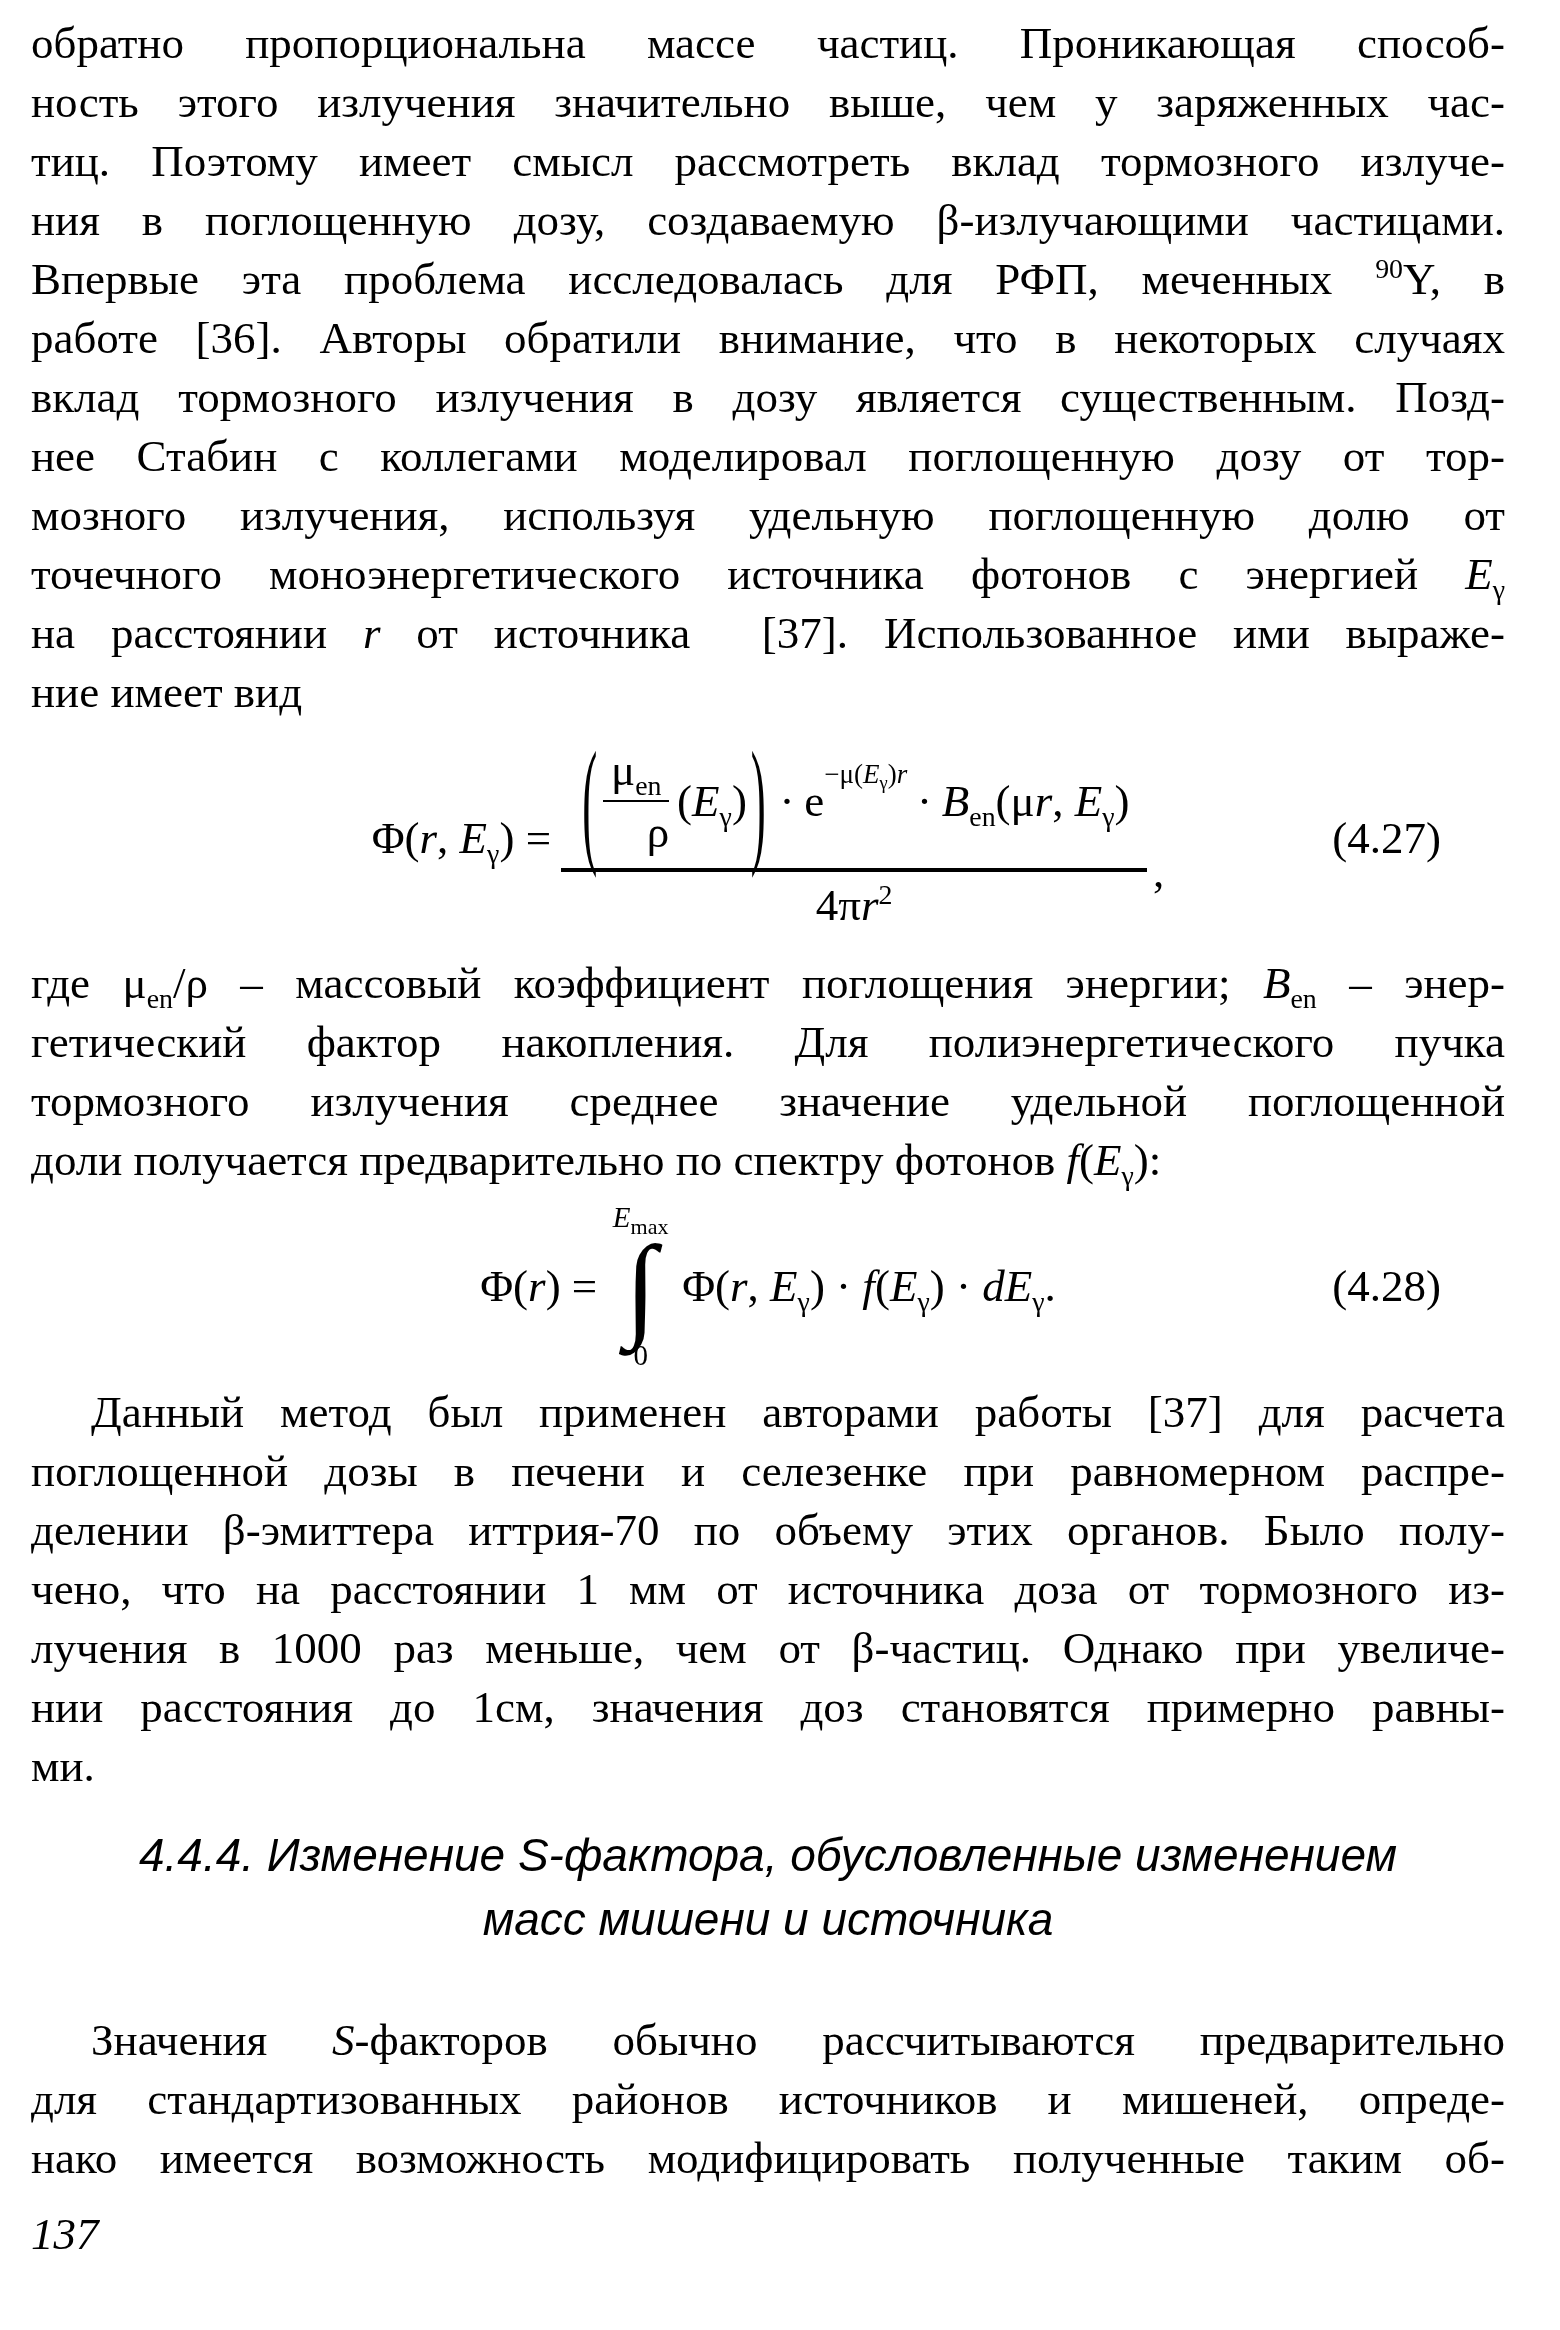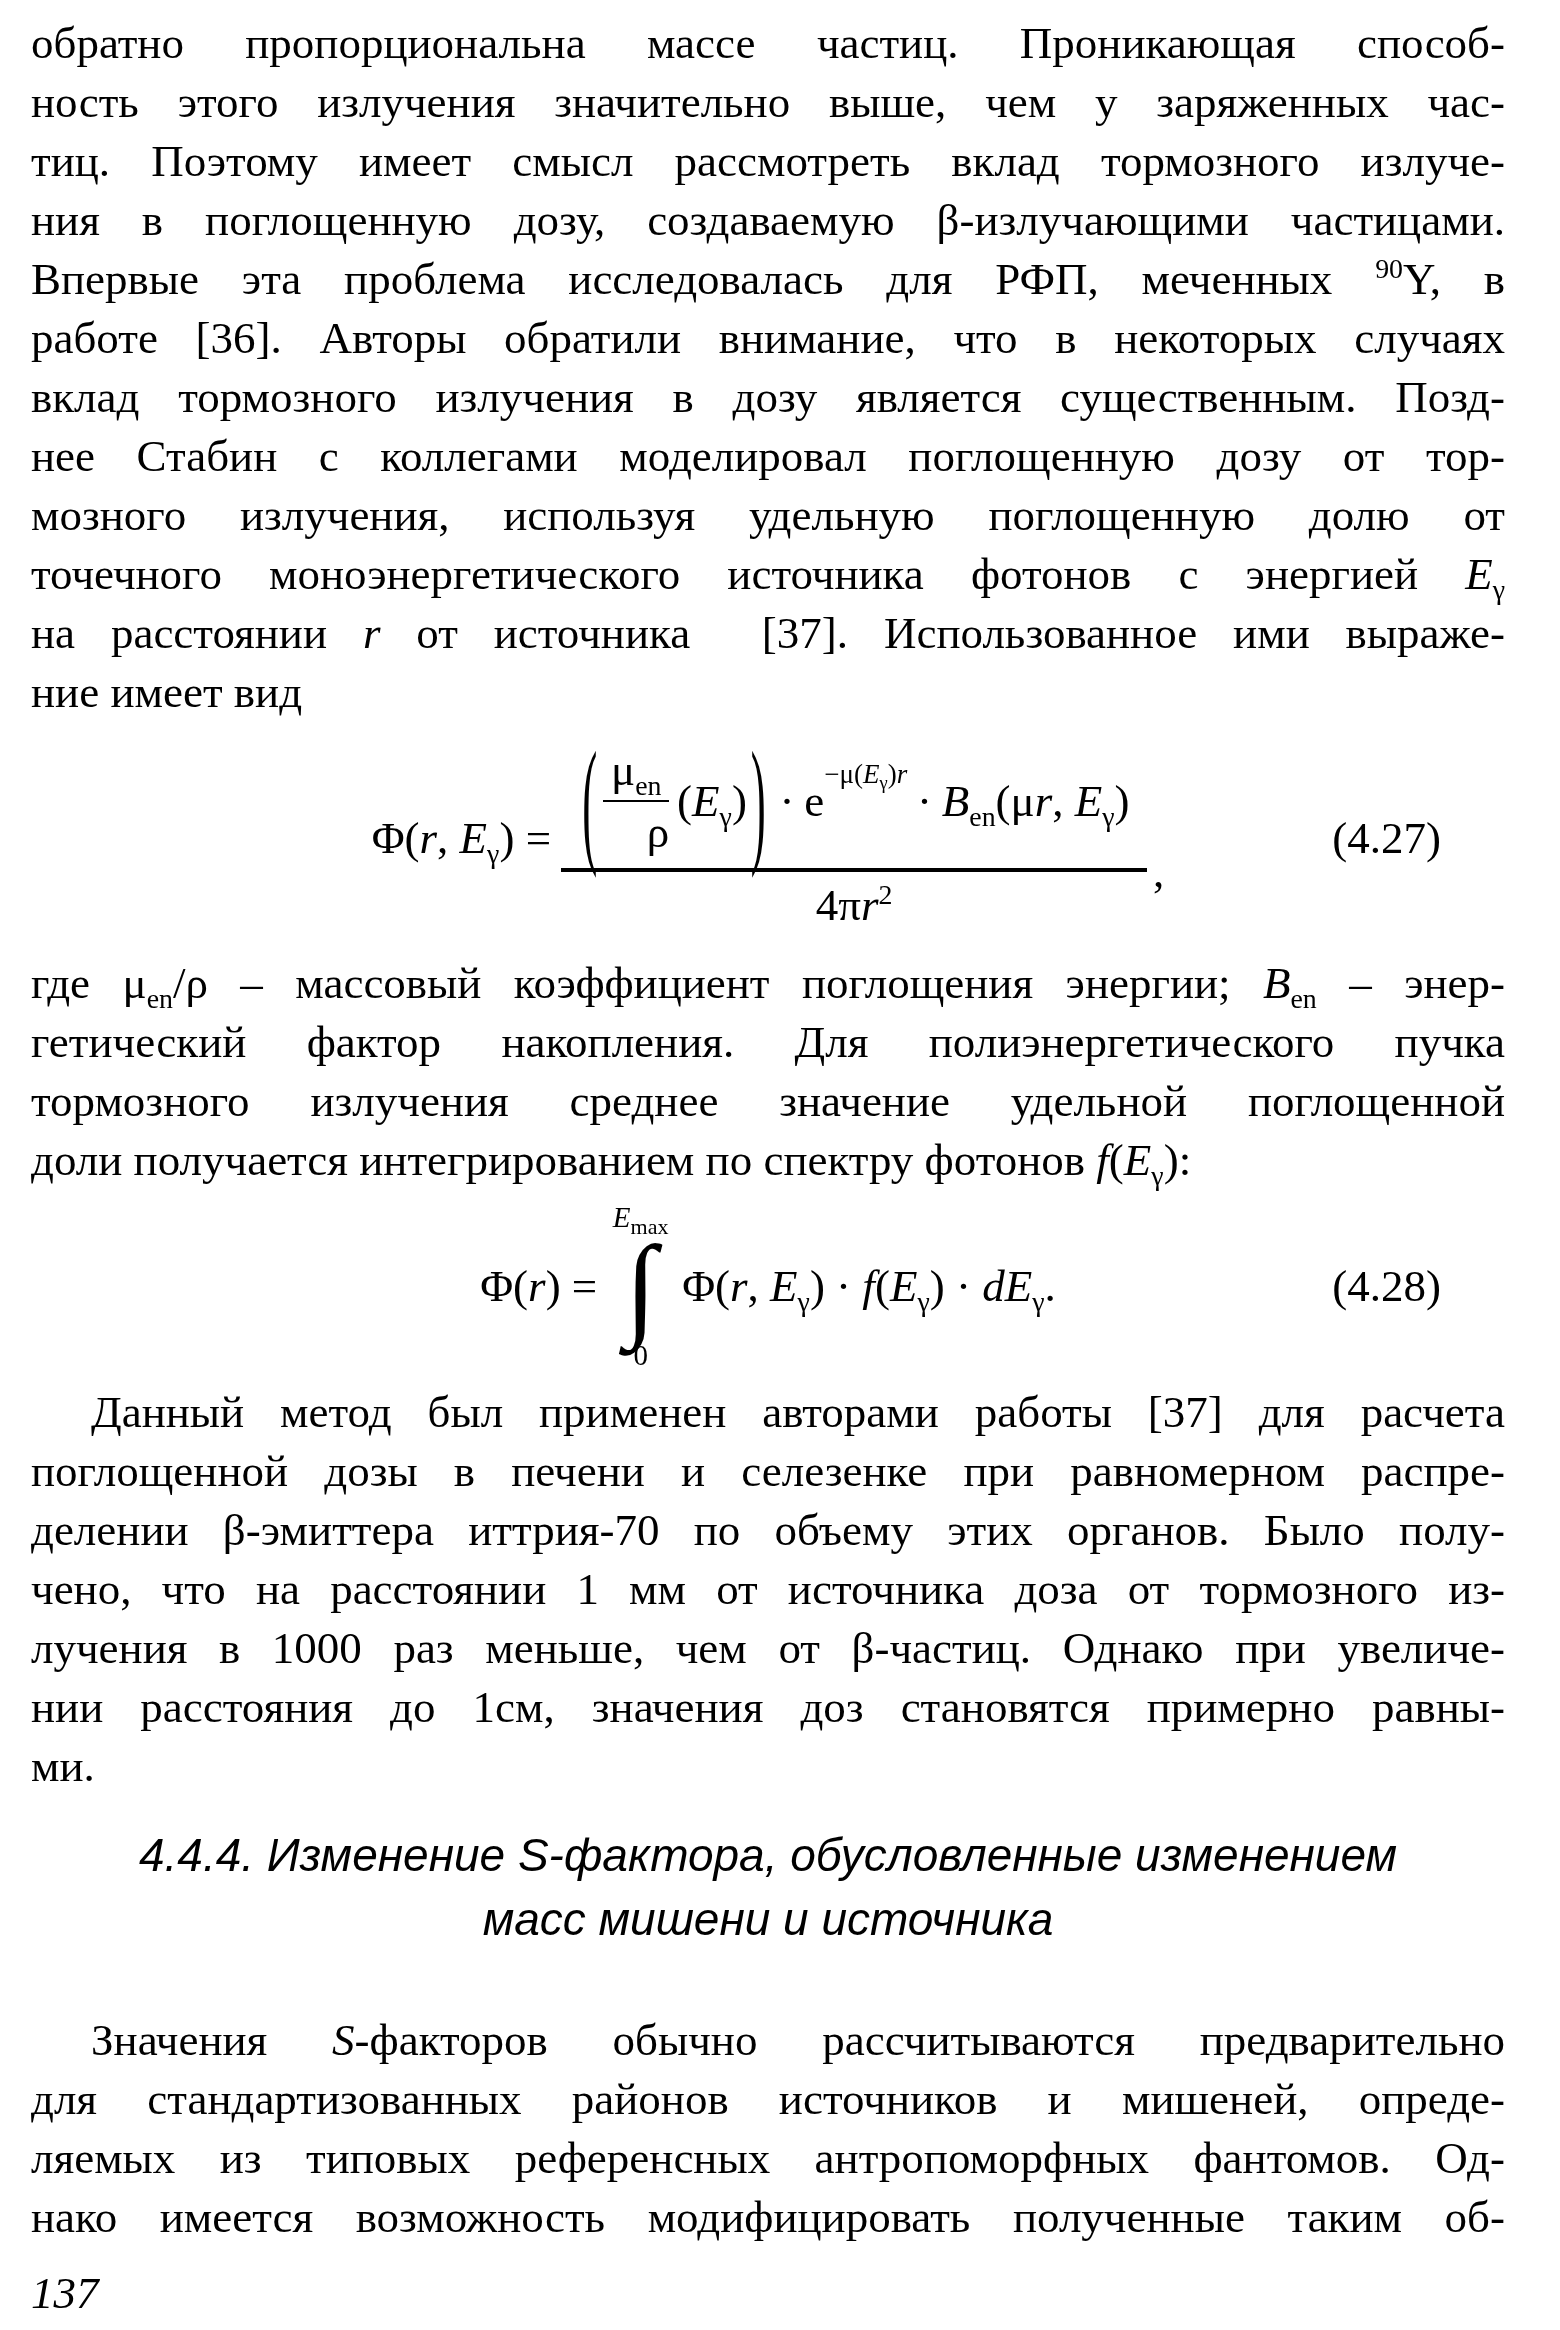--- a/index.html
+++ b/index.html
@@ -128,21 +128,21 @@
       </span>
       <span class="comma">,</span>
     </div>
     <span class="ftag">(4.27)</span>
   </div>
 
   <div>
     <div class="ln j"><span>где μ</span><sub>en</sub><span>/ρ – массовый коэффициент поглощения энергии; </span><i>B</i><sub>en</sub><span> – энер-</span></div>
     <div class="ln j">гетический фактор накопления. Для полиэнергетического пучка</div>
     <div class="ln j">тормозного излучения среднее значение удельной поглощенной</div>
-    <div class="ln l"><span>доли получается интегрированием по спектру фотонов </span><i>f</i><span>(</span><i>E</i><sub>γ</sub><span>):</span></div>
+    <div class="ln l"><span>доли получается предварительно по спектру фотонов </span><i>f</i><span>(</span><i>E</i><sub>γ</sub><span>):</span></div>
   </div>
 
   <div class="eq eq-428">
     <div class="eqbody">
       <span class="lhs"><span>Φ(</span><i>r</i><span>) = </span></span>
       <span class="int">
         <span class="int-upper"><i>E</i><sub>max</sub></span>
         <span class="int-sign">∫</span>
         <span class="int-lower">0</span>
       </span>
@@ -162,20 +162,19 @@
   </div>
 
   <div class="heading">
     <div>4.4.4. Изменение S-фактора, обусловленные изменением</div>
     <div>масс мишени и источника</div>
   </div>
 
   <div>
     <div class="ln j indent"><span>Значения </span><i>S</i><span>-факторов обычно рассчитываются предварительно</span></div>
     <div class="ln j">для стандартизованных районов источников и мишеней, опреде-</div>
-    <div class="ln j">ляемых из типовых референсных антропоморфных фантомов. Од-</div>
     <div class="ln j">нако имеется возможность модифицировать полученные таким об-</div>
   </div>
 
   <div class="pagenum">137</div>
 
 </div>
 
 
 </body></html>

